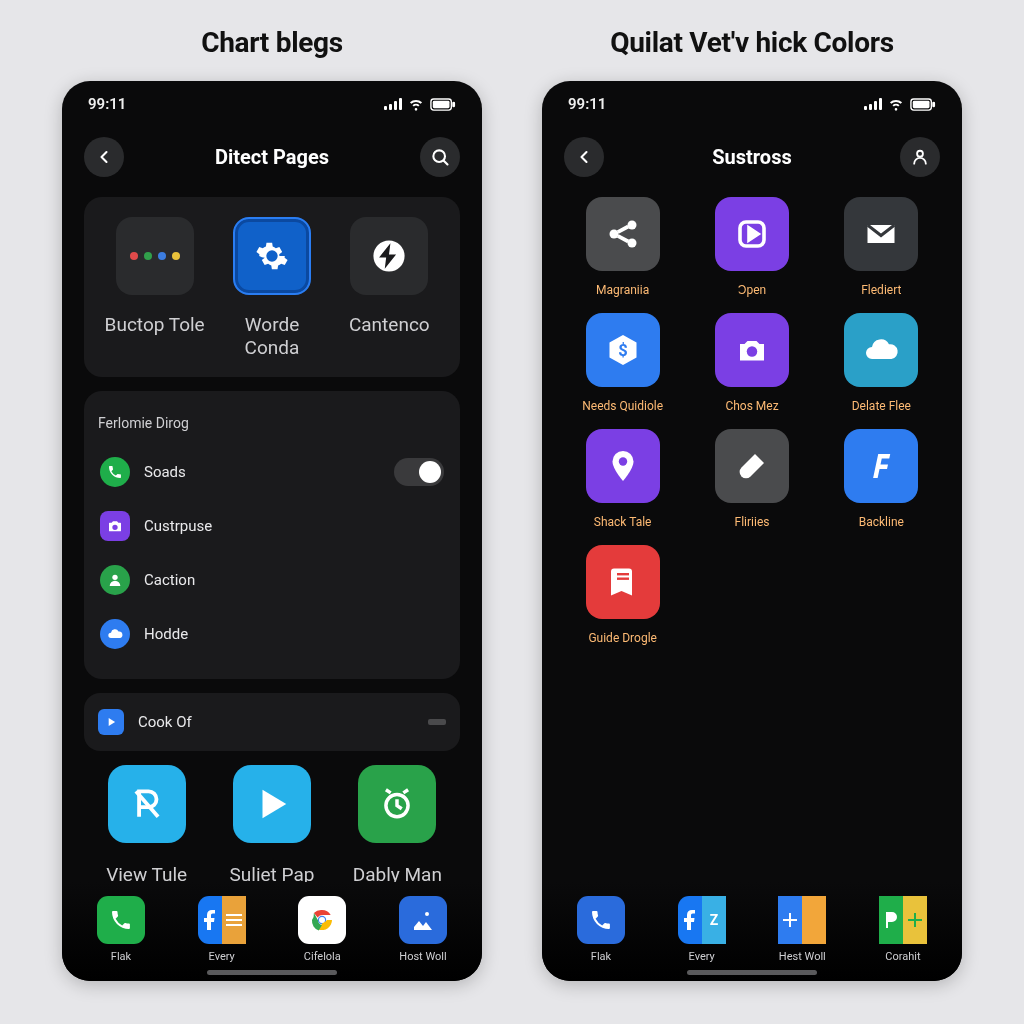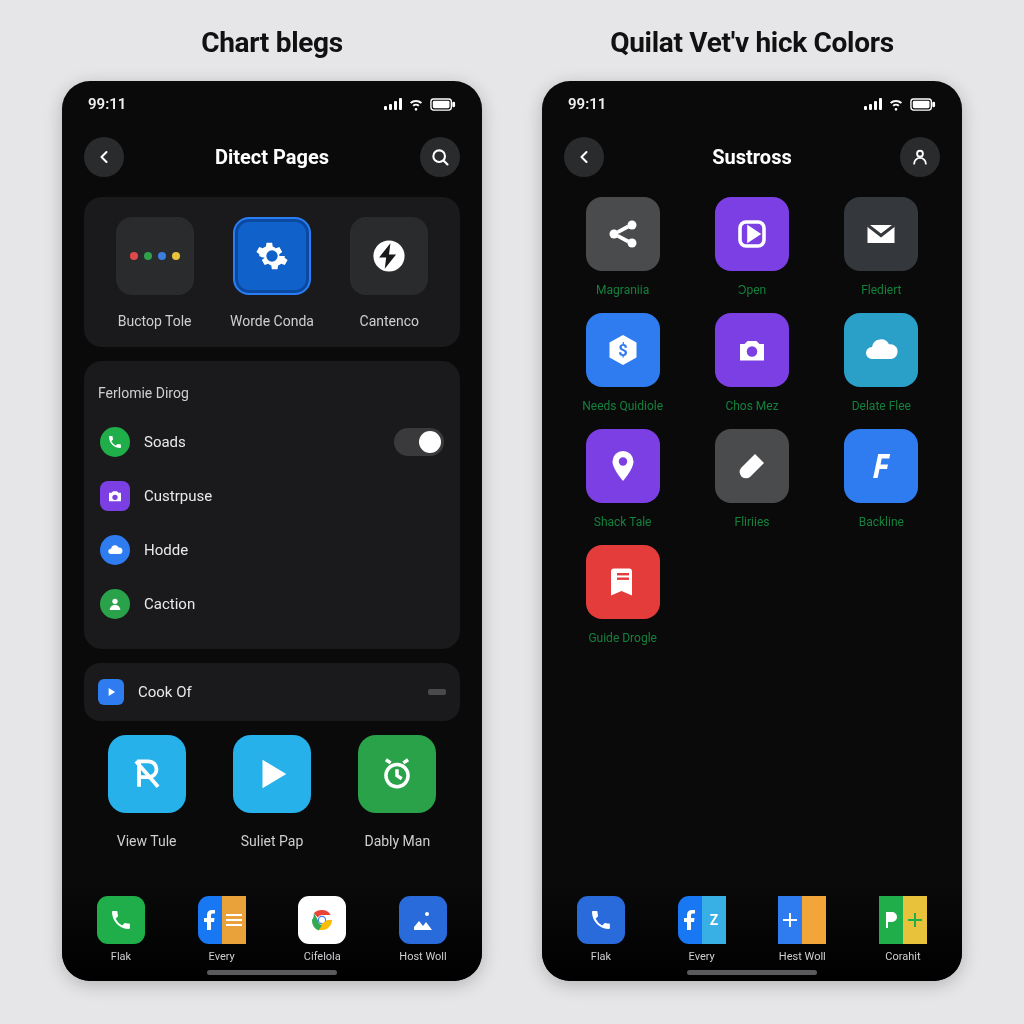--- a/index.html
+++ b/index.html
@@ -21,21 +21,21 @@
 .content{padding:0 22px}
 .card{background:#1a1a1c;border-radius:18px;padding:20px 12px 18px;margin-bottom:14px}
 .trio{display:flex;justify-content:space-around;align-items:flex-start}
 .tile{display:flex;flex-direction:column;align-items:center;gap:18px;width:110px}
 .tilebox{width:78px;height:78px;border-radius:16px;background:#2a2b2d;display:flex;align-items:center;justify-content:center}
 .tilebox.blue{background:#1061c9;border:2px solid #2a7df2;box-shadow:inset 0 0 0 3px #0b49a0}
 .tilebox svg{width:34px;height:34px}
 .dot-row{display:flex;gap:6px}
 .dot-row span{width:8px;height:8px;border-radius:50%}
 .d1{background:#e14a4a}.d2{background:#31a04b}.d3{background:#3c7de0}.d4{background:#e9c23b}
-.tlabel,.applabel{font-size:14px;color:#cfcfd2;text-align:left}
+.tlabel,.applabel{font-size:19px;color:#cfcfd2;text-align:center}
 .section-h{font-size:14px;color:#cfcfd2;margin:4px 2px 14px}
 .listrow{display:flex;align-items:center;gap:14px;padding:12px 4px}
 .listico{width:30px;height:30px;border-radius:50%;display:flex;align-items:center;justify-content:center;color:#fff}
 .listico svg{width:16px;height:16px}
 .listrow .txt{font-size:15px;color:#e9e9eb}
 .toggle{margin-left:auto;width:50px;height:28px;border-radius:14px;background:#3a3a3c;position:relative}
 .toggle .knob{width:22px;height:22px;border-radius:50%;background:#fff;position:absolute;top:3px;right:3px}
 .thin{background:#1a1a1c;border-radius:16px;padding:16px 14px;display:flex;align-items:center;gap:14px;margin-bottom:14px}
 .thin .sq{width:26px;height:26px;border-radius:6px;background:#2e7cf0;display:flex;align-items:center;justify-content:center}
 .thin .sq svg{width:14px;height:14px;color:#fff}
@@ -53,21 +53,21 @@
 .homebar{position:absolute;bottom:6px;left:50%;transform:translateX(-50%);width:130px;height:5px;background:#5a5a5c;border-radius:3px}
 
 .chips{display:flex;gap:12px;align-items:center;padding:0 22px 14px}
 .chips .lead{width:38px;height:38px;display:flex;align-items:center;justify-content:center;color:#cfcfd2}
 .chips .lead svg{width:22px;height:22px}
 .chip{flex:1;background:#2c2d2f;border-radius:12px;padding:14px 0;text-align:center;font-size:14px;color:#e9e9eb}
 .grid{padding:0 22px;display:grid;grid-template-columns:repeat(3,1fr);gap:16px 12px}
 .gcell{display:flex;flex-direction:column;align-items:center;gap:12px}
 .gbox{width:74px;height:74px;border-radius:16px;display:flex;align-items:center;justify-content:center;color:#fff}
 .gbox svg{width:36px;height:36px}
-.glabel{font-size:12px;color:#15803d;text-align:left}
+.glabel{font-size:12px;color:#fdba74;text-align:left}
 
 .c-gray{background:#4a4b4d}.c-purple{background:#7b3fe4}.c-dark{background:#34373b}
 .c-blue{background:#2e7cf0}.c-teal{background:#2aa0c8}.c-green{background:#29a24a}
 .c-red{background:#e43b3b}
 .c-green2{background:#1fae4a}.c-fb{background:#1877f2}.c-blue2{background:#2a6bdc}
 .c-chrome{background:#fff}
 .split{display:flex}
 .split>div{flex:1;height:100%}
 .appbox.c-sky{background:#26b1ea}
 </style>
@@ -164,35 +164,35 @@
         </div>
         <div class="listrow">
           <div class="listico" style="background:#7b3fe4;border-radius:8px">
               <svg viewBox="0 0 24 24" fill="#fff">
                 <path d="M4 7h3l2-2h6l2 2h3a1 1 0 011 1v11a1 1 0 01-1 1H4a1 1 0 01-1-1V8a1 1 0 011-1zm8 3a4 4 0 100 8 4 4 0 000-8z"></path>
               </svg>
             </div>
           <span class="txt">Custrpuse</span>
         </div>
         <div class="listrow">
-          <div class="listico" style="background:#2e7cf0">
-              <svg viewBox="0 0 24 24" fill="#fff">
-                <path d="M19 18H6a4 4 0 010-8 6 6 0 0111.3-1.8A4.5 4.5 0 0119 18z"></path>
-              </svg>
-            </div>
-          <span class="txt">Hodde</span>
-        </div>
-        <div class="listrow">
           <div class="listico" style="background:#29a24a">
               <svg viewBox="0 0 24 24" fill="#fff">
                 <circle cx="12" cy="8" r="4"></circle>
                 <path d="M4 21a8 8 0 0116 0z"></path>
               </svg>
             </div>
           <span class="txt">Caction</span>
+        </div>
+        <div class="listrow">
+          <div class="listico" style="background:#2e7cf0">
+              <svg viewBox="0 0 24 24" fill="#fff">
+                <path d="M19 18H6a4 4 0 010-8 6 6 0 0111.3-1.8A4.5 4.5 0 0119 18z"></path>
+              </svg>
+            </div>
+          <span class="txt">Hodde</span>
         </div>
       </div>
 
       <div class="thin">
         <span class="sq">
             <svg viewBox="0 0 24 24" fill="#fff">
               <path d="M8 5v14l11-7z"></path>
             </svg>
           </span>
         <span class="txt">Cook Of</span>

